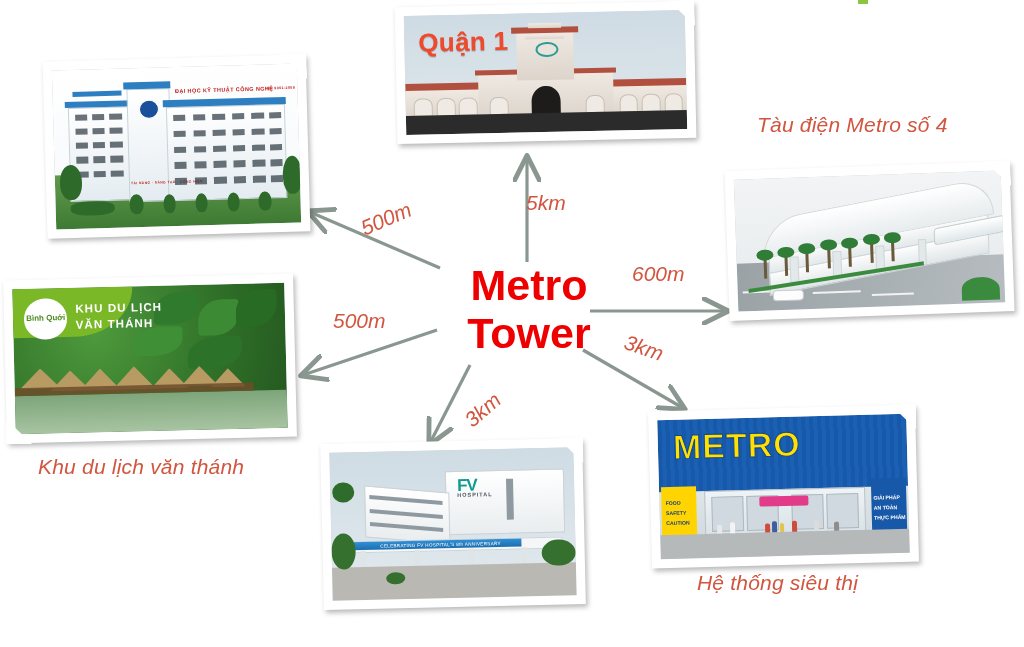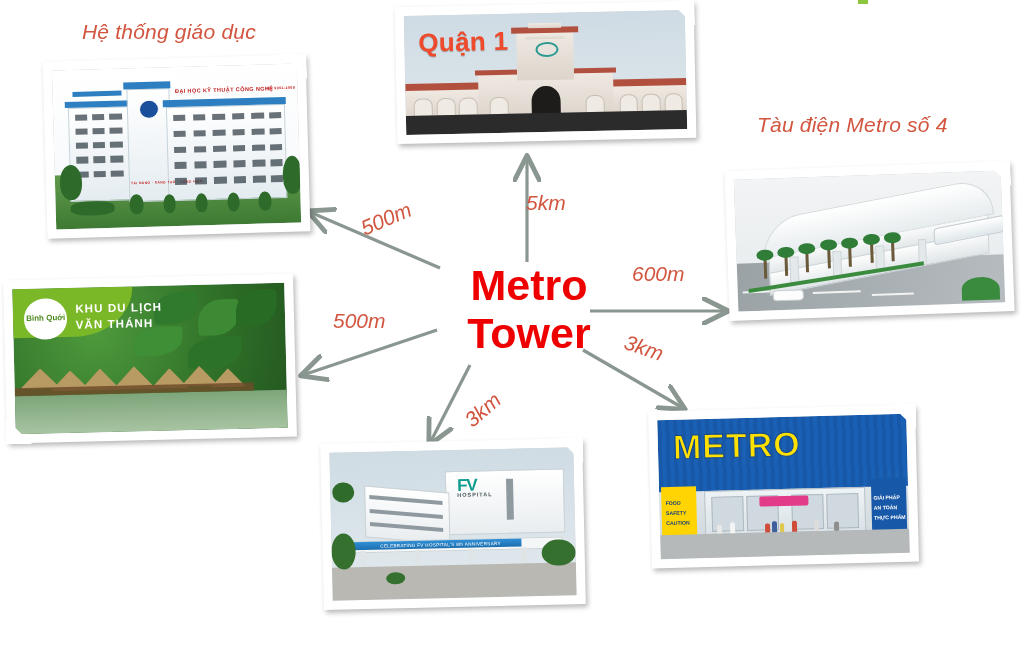--- a/index.html
+++ b/index.html
@@ -158,22 +158,23 @@
     <div>Tower</div>
   </div>
 
   <div class="dist" style="left:360px;top:207px;transform:rotate(-23deg);">500m</div>
   <div class="dist" style="left:526px;top:191px;">5km</div>
   <div class="dist" style="left:632px;top:262px;">600m</div>
   <div class="dist" style="left:333px;top:309px;">500m</div>
   <div class="dist" style="left:463px;top:398px;transform:rotate(-41deg);">3km</div>
   <div class="dist" style="left:624px;top:336px;transform:rotate(19deg);">3km</div>
 
-  <div class="caption" style="left:82px;top:20px;">Hệ thống giáo dục</div>
   <div class="caption" style="left:757px;top:113px;">Tàu điện Metro số 4</div>
+  <div class="caption" style="left:38px;top:455px;">Khu du lịch văn thánh</div>
+  <div class="caption" style="left:697px;top:571px;">Hệ thống siêu thị</div>
 
   <div class="card" id="card-university">
     <div class="photo">
       <div class="uni-sky"></div>
       <div class="uni-grass"></div>
 
       <div class="uni-block" style="left:6%;top:24%;width:26%;height:58%;"></div>
       <div class="uni-roof" style="left:5%;top:20%;width:28%;height:4%;"></div>
       <div class="uni-roof" style="left:8%;top:14%;width:20%;height:3%;"></div>
 

